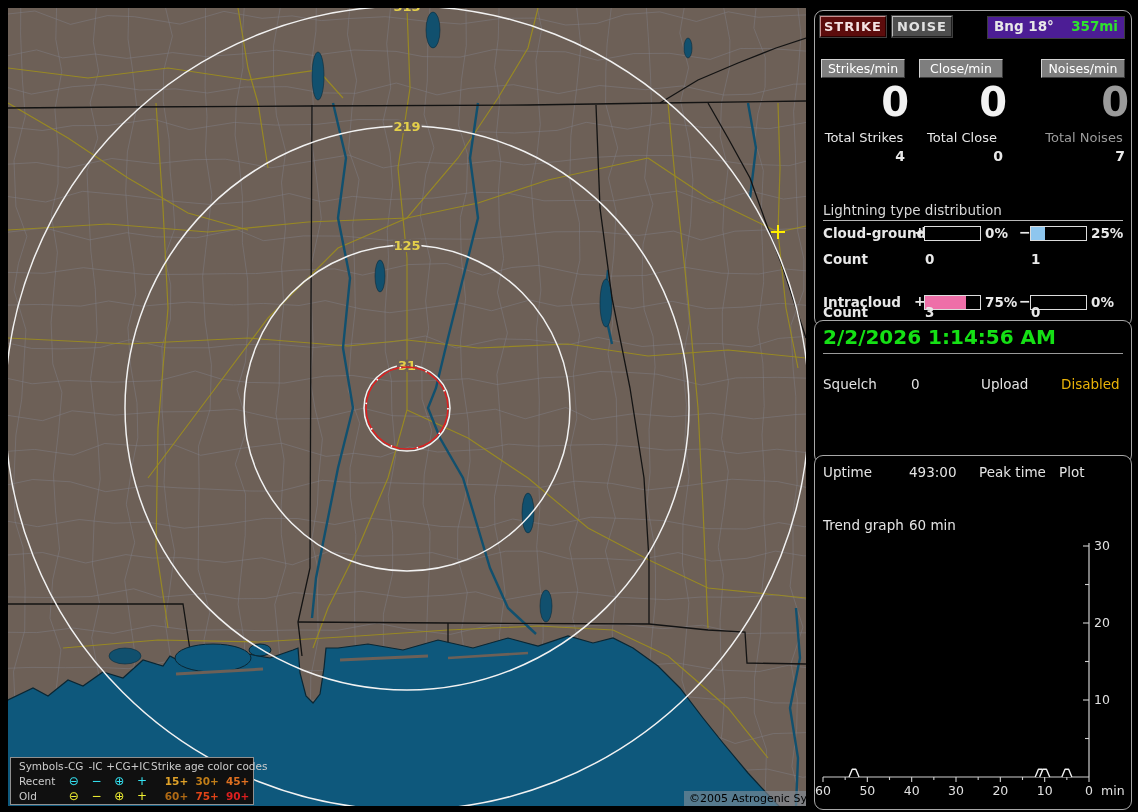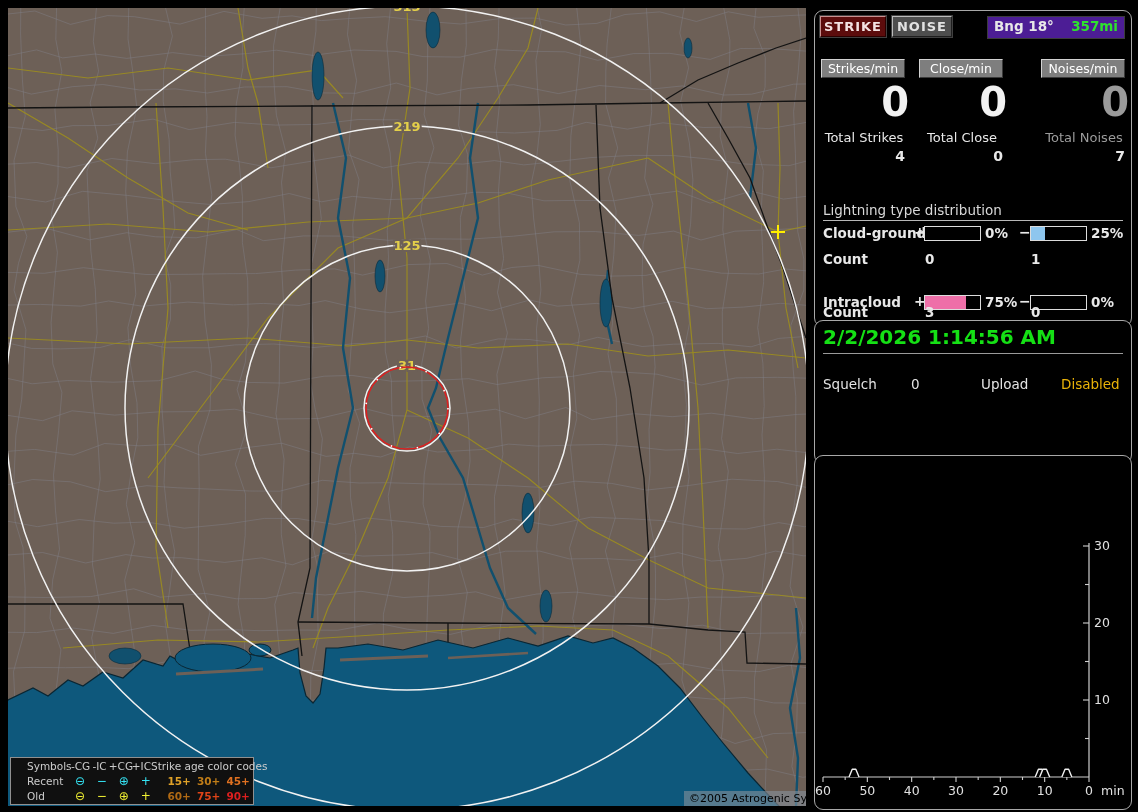--- a/index.html
+++ b/index.html
@@ -6,21 +6,21 @@
   body{width:1138px;height:812px;position:relative;overflow:hidden;
        font-family:"DejaVu Sans","Liberation Sans",sans-serif;color:#e8e8e8;}
 
   
   #map-wrap{position:absolute;left:8px;top:8px;width:798px;height:798px;background:#6d6057;overflow:hidden;}
   #map-canvas{position:absolute;left:0;top:0;}
   
   #map-legend{position:absolute;left:2px;top:749px;width:244px;height:48px;
               background:#101010;border:1px solid #909090;box-sizing:border-box;
               font-size:10.5px;color:#cccccc;}
-  .lg-row{display:flex;height:15px;align-items:center;padding-left:16px;white-space:nowrap;justify-content:flex-end;}
+  .lg-row{display:flex;height:15px;align-items:center;padding-left:8px;white-space:nowrap;justify-content:flex-end;}
   .lg-c0{width:44px;}
   .lg-c{width:23px;text-align:center;}
   .lg-sym{width:23px;text-align:center;font-size:12px;line-height:10px;}
   .lg-agehdr{width:102px;text-align:center;}
   .lg-age{width:31px;text-align:center;font-weight:bold;}
   #map-copyright{position:absolute;left:676px;top:783px;background:rgba(135,145,155,0.60);
                  color:#000;font-size:11px;padding:1px 5px;white-space:nowrap;}
 
   
   .panel-box{position:absolute;left:814px;width:318px;background:#000;
@@ -283,20 +283,30 @@
   <div id="dt-line" class="abs" style="color: rgb(21, 224, 21);">2/2/2026 1:14:56 AM</div>
   <div class="stat-row" style="top:40px;margin-top:15px;">
     <span class="sc1">Squelch</span>
     <span class="sc2">0</span>
     <span class="sc3">Upload</span>
     <span class="sc4" style="color: #eab308;">Disabled</span>
   </div>
 </div>
 
 <div id="box3" class="panel-box">
+  <div class="stat-row" style="top:8px;">
+    <span class="uc1">Uptime</span>
+    <span class="uc2">493:00</span>
+    <span class="uc3">Peak time</span>
+    <span class="uc4">Plot</span>
+  </div>
+  <div class="stat-row" style="top:61px;">
+    <span class="uc1">Trend graph</span>
+    <span class="uc2">60 min</span>
+  </div>
   <div id="trend-chart"><svg width="316" height="278" viewBox="0 0 316 278">
         <line x1="8" y1="246" x2="274" y2="246" stroke="#cfcfcf" stroke-width="1.2"></line>
         <line x1="274" y1="12" x2="274" y2="246" stroke="#cfcfcf" stroke-width="1.2"></line>
         <line x1="274" y1="246" x2="274" y2="251" stroke="#cfcfcf" stroke-width="1.1"></line>
         <line x1="251.83333333333334" y1="246" x2="251.83333333333334" y2="249" stroke="#cfcfcf" stroke-width="1.1"></line>
         <line x1="229.66666666666666" y1="246" x2="229.66666666666666" y2="251" stroke="#cfcfcf" stroke-width="1.1"></line>
         <line x1="207.5" y1="246" x2="207.5" y2="249" stroke="#cfcfcf" stroke-width="1.1"></line>
         <line x1="185.33333333333334" y1="246" x2="185.33333333333334" y2="251" stroke="#cfcfcf" stroke-width="1.1"></line>
         <line x1="163.16666666666666" y1="246" x2="163.16666666666666" y2="249" stroke="#cfcfcf" stroke-width="1.1"></line>
         <line x1="141" y1="246" x2="141" y2="251" stroke="#cfcfcf" stroke-width="1.1"></line>

